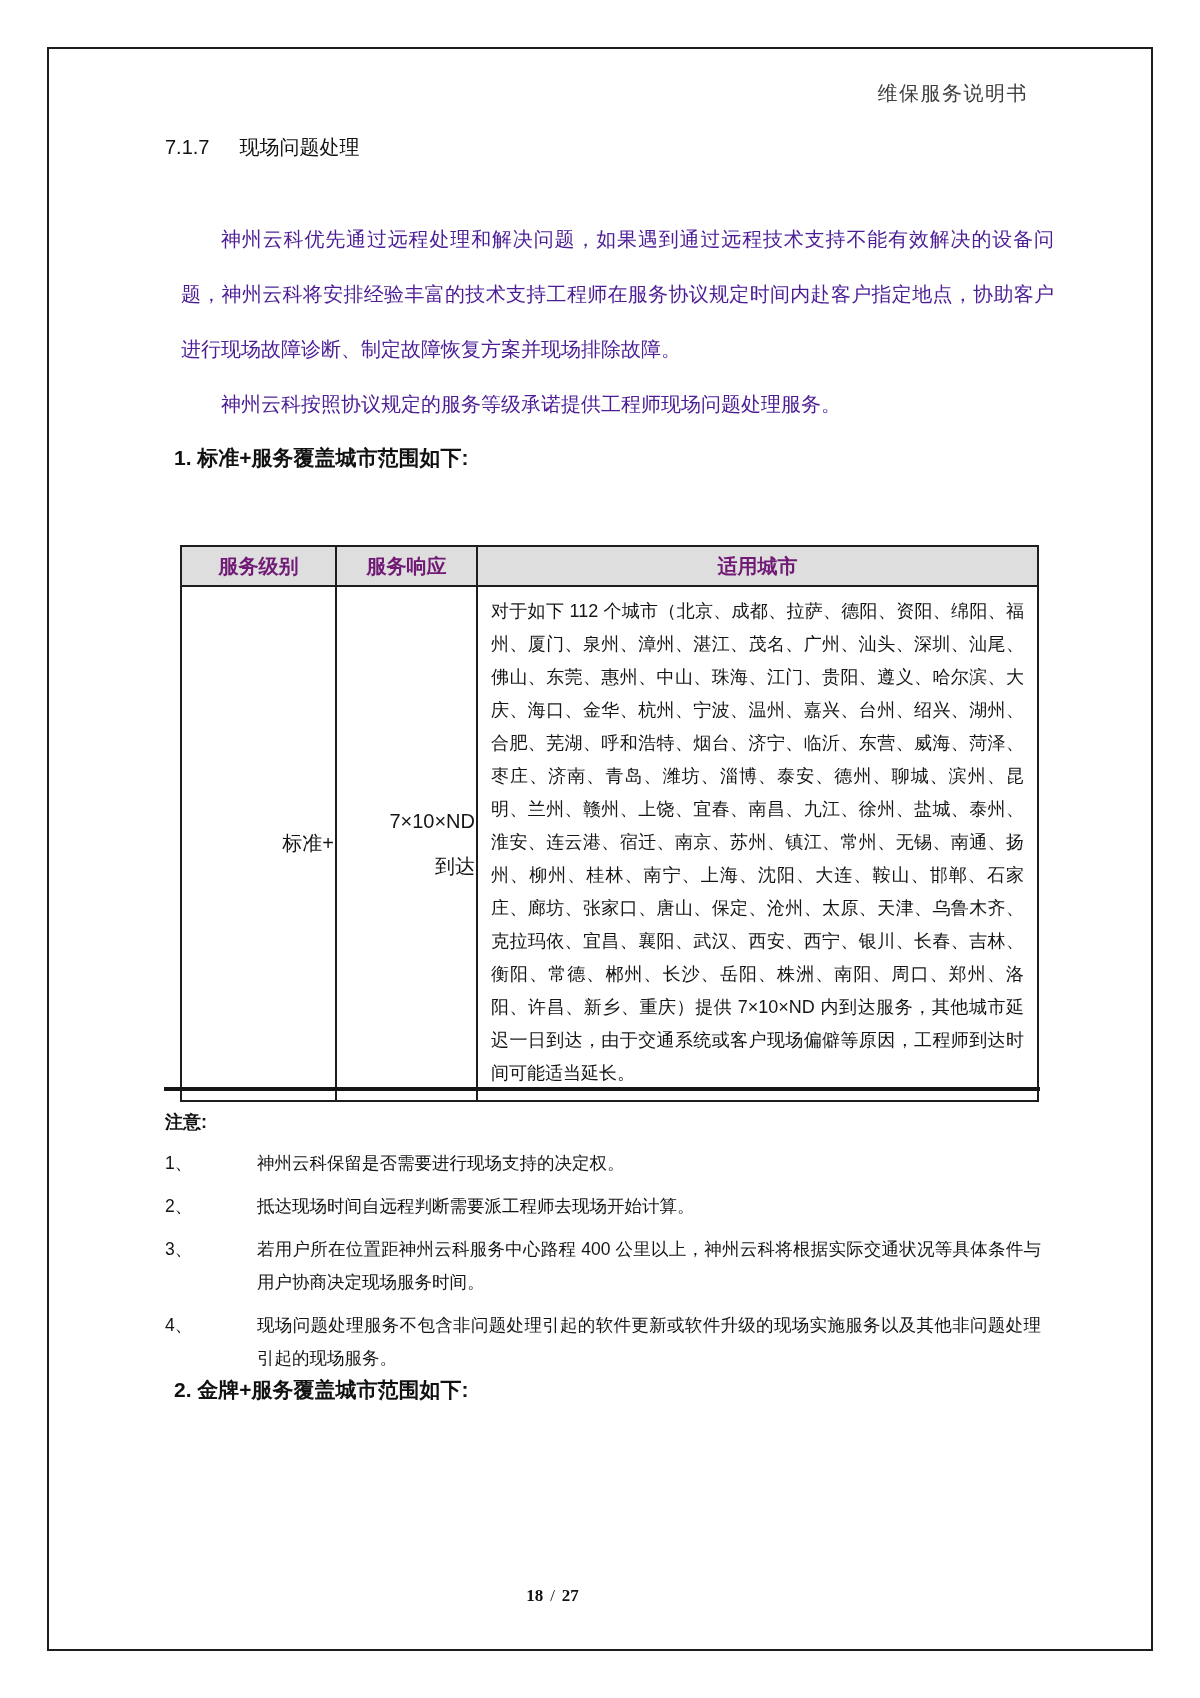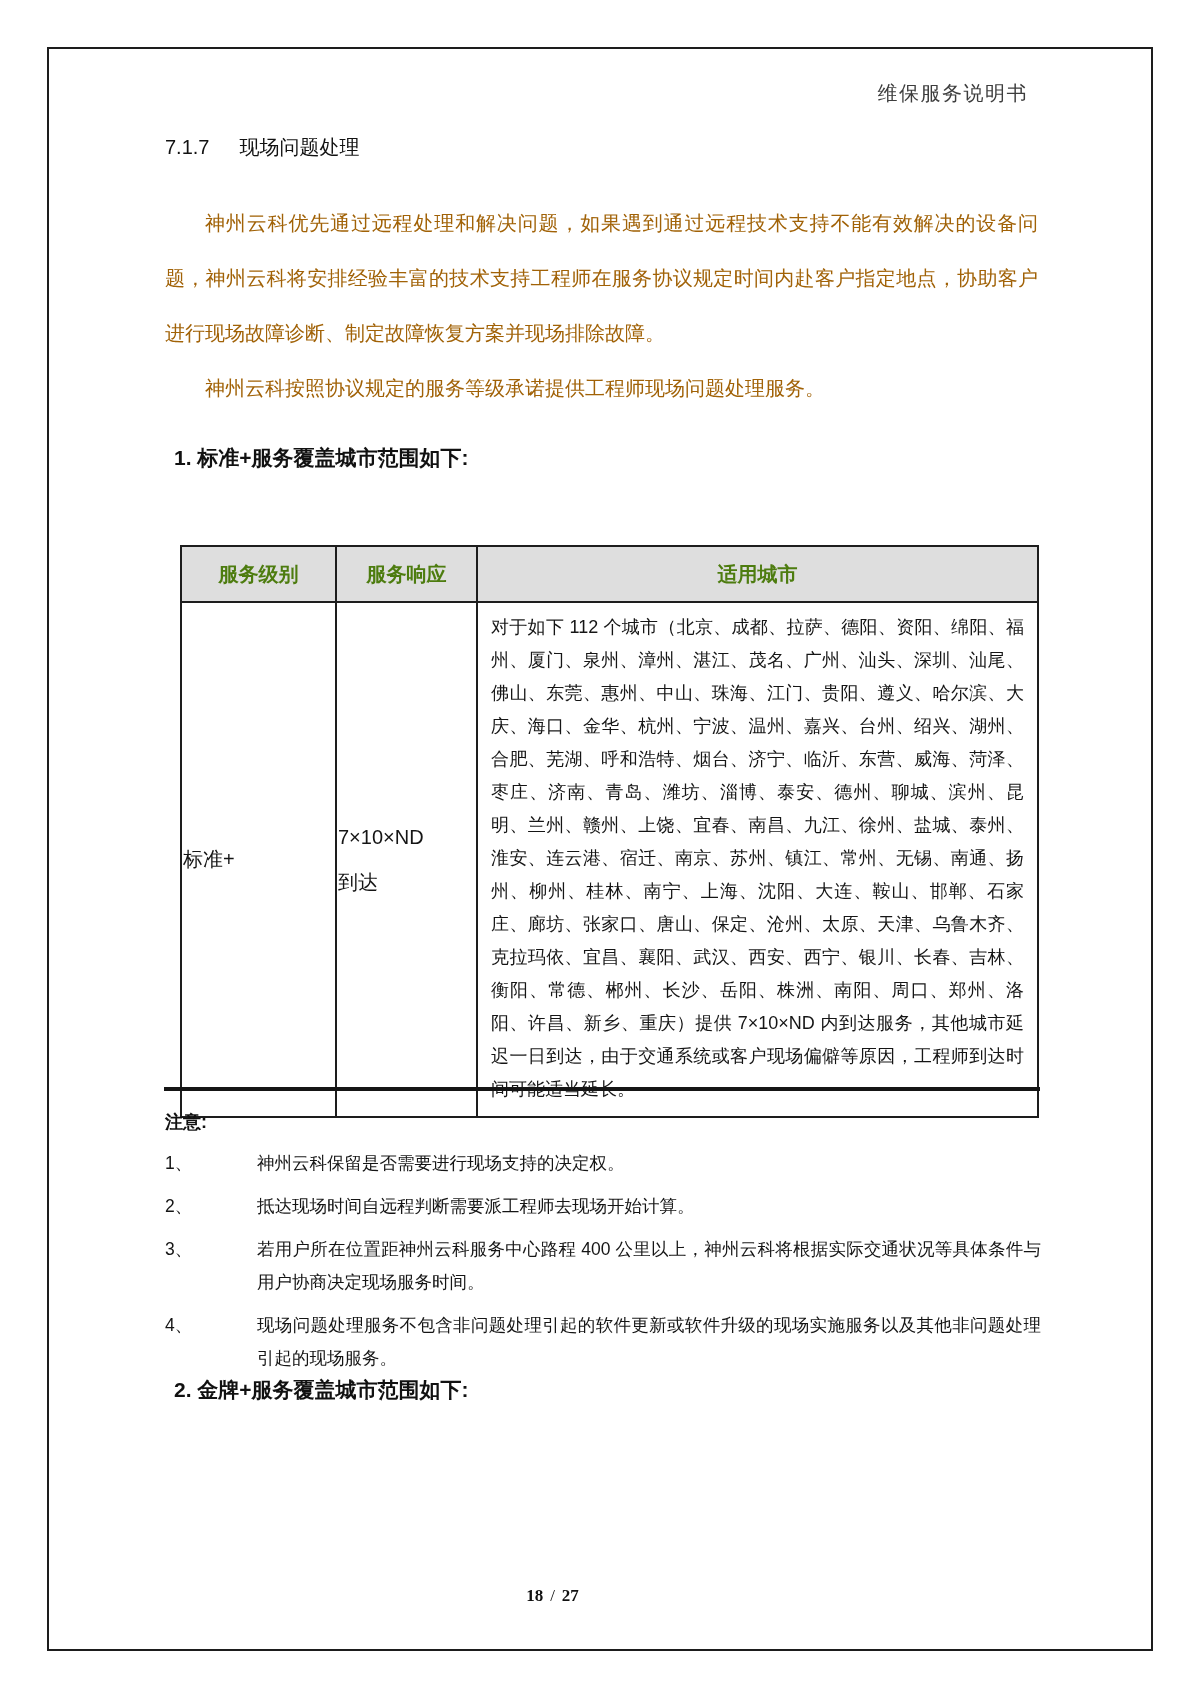--- a/index.html
+++ b/index.html
@@ -13,41 +13,41 @@
   }
   .doc-header{
     position:absolute;top:80px;right:172px;
     font-family:"Liberation Serif",serif;font-size:20px;color:#3d3d3d;letter-spacing:1.5px;
   }
   .section-heading{
     position:absolute;left:165px;top:134px;font-size:20px;color:#121212;
   }
   .section-heading .num{margin-right:30px;}
   .body-para{
-    position:absolute;left:165px;width:873px;margin:0;
-    font-size:20px;line-height:55px;text-align:justify;text-indent:2em;color:#a16207;
+    position:absolute;left:165px;width:873px;margin:16px;
+    font-size:20px;line-height:55px;text-align:justify;text-indent:2em;color:#4c1d95;
   }
   #para1{top:196px;}
   #para2{top:361px;text-align:left;}
   .subheading{
     position:absolute;left:165px;font-weight:bold;font-size:21px;color:#111;margin-left:9px;
   }
   #sub-standard{top:444px;}
   #sub-gold{top:1376px;}
   table.coverage{
     position:absolute;left:180px;top:545px;width:857px;
     border-collapse:collapse;table-layout:fixed;
   }
   table.coverage th,table.coverage td{border:2px solid #1d1d1d;}
   table.coverage th{
     background:#dedede;font-size:20px;font-weight:bold;height:38px;
-    text-align:center;vertical-align:middle;padding:8px;color:#4d7c0f;
+    text-align:center;vertical-align:middle;padding:0;color:#701a75;
   }
   td.level-cell,td.response-cell{
-    text-align:left;vertical-align:middle;font-size:20px;color:#151515;
+    text-align:right;vertical-align:middle;font-size:20px;color:#151515;
   }
   td.response-cell div{line-height:45px;}
   td.cities-cell{
     padding:8px 13px 10px 13px;font-size:18px;line-height:33px;
     text-align:justify;vertical-align:top;color:#151515;border-radius:29px;
   }
   .thick-rule{
     position:absolute;left:164px;top:1087px;width:876px;height:4px;background:#151515;
   }
   .notes{position:absolute;left:165px;top:1110px;width:876px;}

